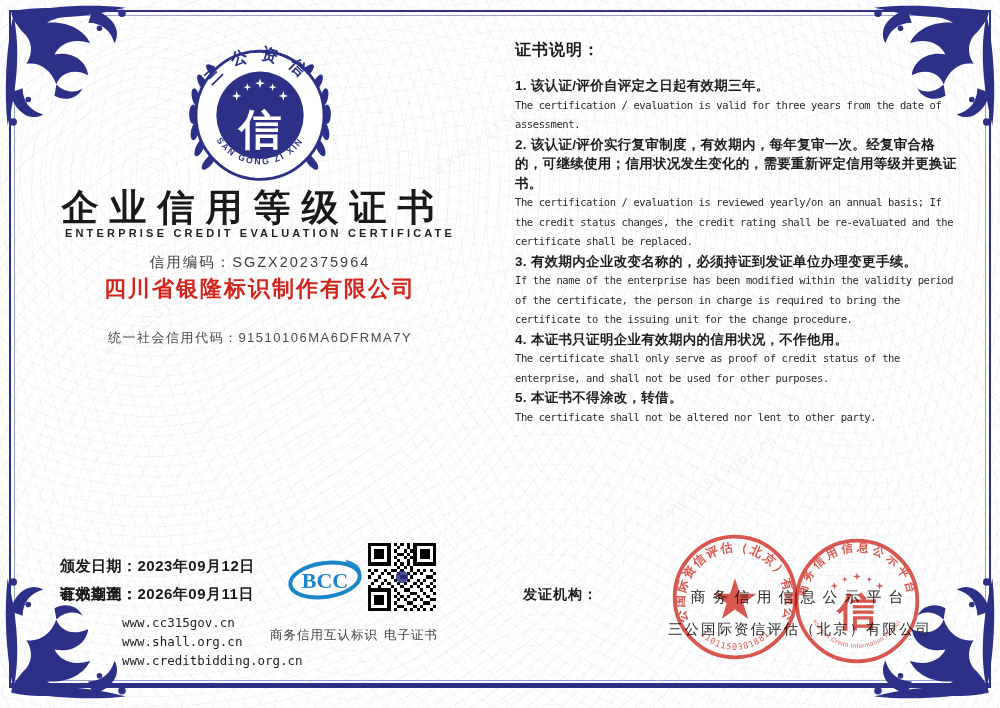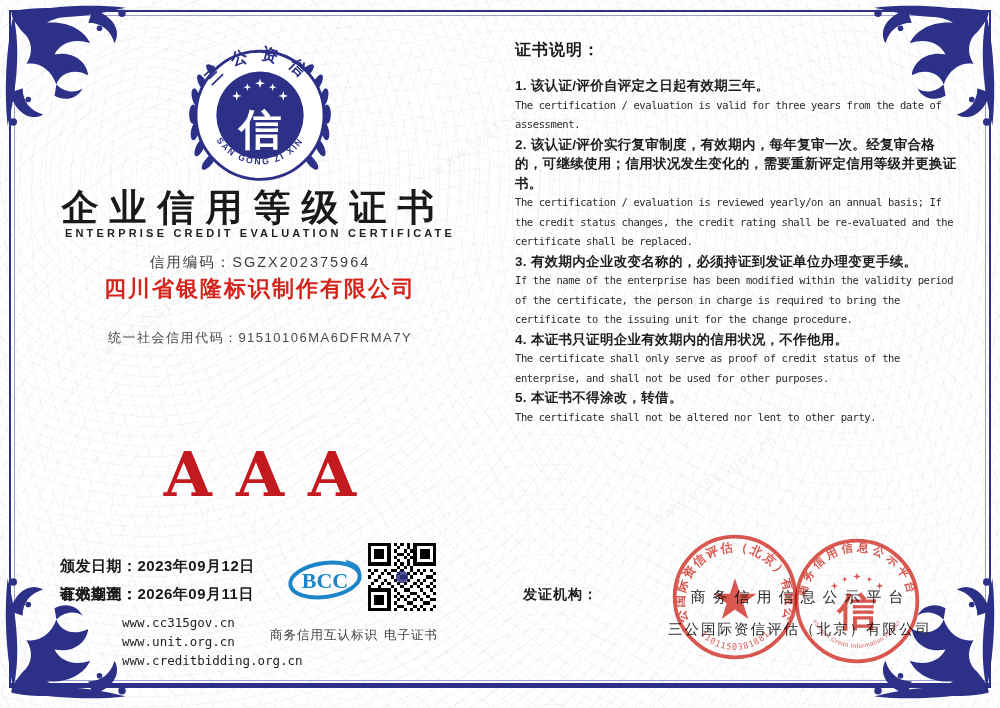--- a/index.html
+++ b/index.html
@@ -171,28 +171,27 @@
   <div class="title-cn">企业信用等级证书</div>
   <div class="title-en">ENTERPRISE CREDIT EVALUATION CERTIFICATE</div>
 
   <div class="code-line"><span>信用编码：</span><span>SGZX202375964</span></div>
 
   <div class="company">四川省银隆标识制作有限公司</div>
 
   <div class="uscc-line"><span>统一社会信用代码：</span><span>91510106MA6DFRMA7Y</span></div>
 
 
-  <div class="rating">AAA</div>
 
   <div class="info row-issue"><span class="lbl">颁发日期：</span><span>2023年09月12日</span></div>
   <div class="info row-valid"><span class="lbl">有效期至：</span><span>2026年09月11日</span></div>
   <div class="info row-query"><span class="lbl">证书查询：</span></div>
   <div class="urls">
     <div>www.cc315gov.cn</div>
-    <div>www.unit.org.cn</div>
+    <div>www.shall.org.cn</div>
     <div>www.creditbidding.org.cn</div>
   </div>
 
   <svg class="bcc" viewBox="0 0 78 52">
     <ellipse cx="39" cy="27" rx="35" ry="17" fill="none" stroke="#1b85c9" stroke-width="4" transform="rotate(-8 39 27)"></ellipse>
     <path d="M60,8 C68,10 73,14 74,19" fill="none" stroke="#1b85c9" stroke-width="2"></path>
     <text x="39" y="35" text-anchor="middle" font-size="22" font-weight="bold" fill="#1b85c9" style="font-family:'Liberation Serif',serif">BCC</text>
   </svg>
 
   <svg class="qr" viewBox="0 0 21 21" shape-rendering="crispEdges">

